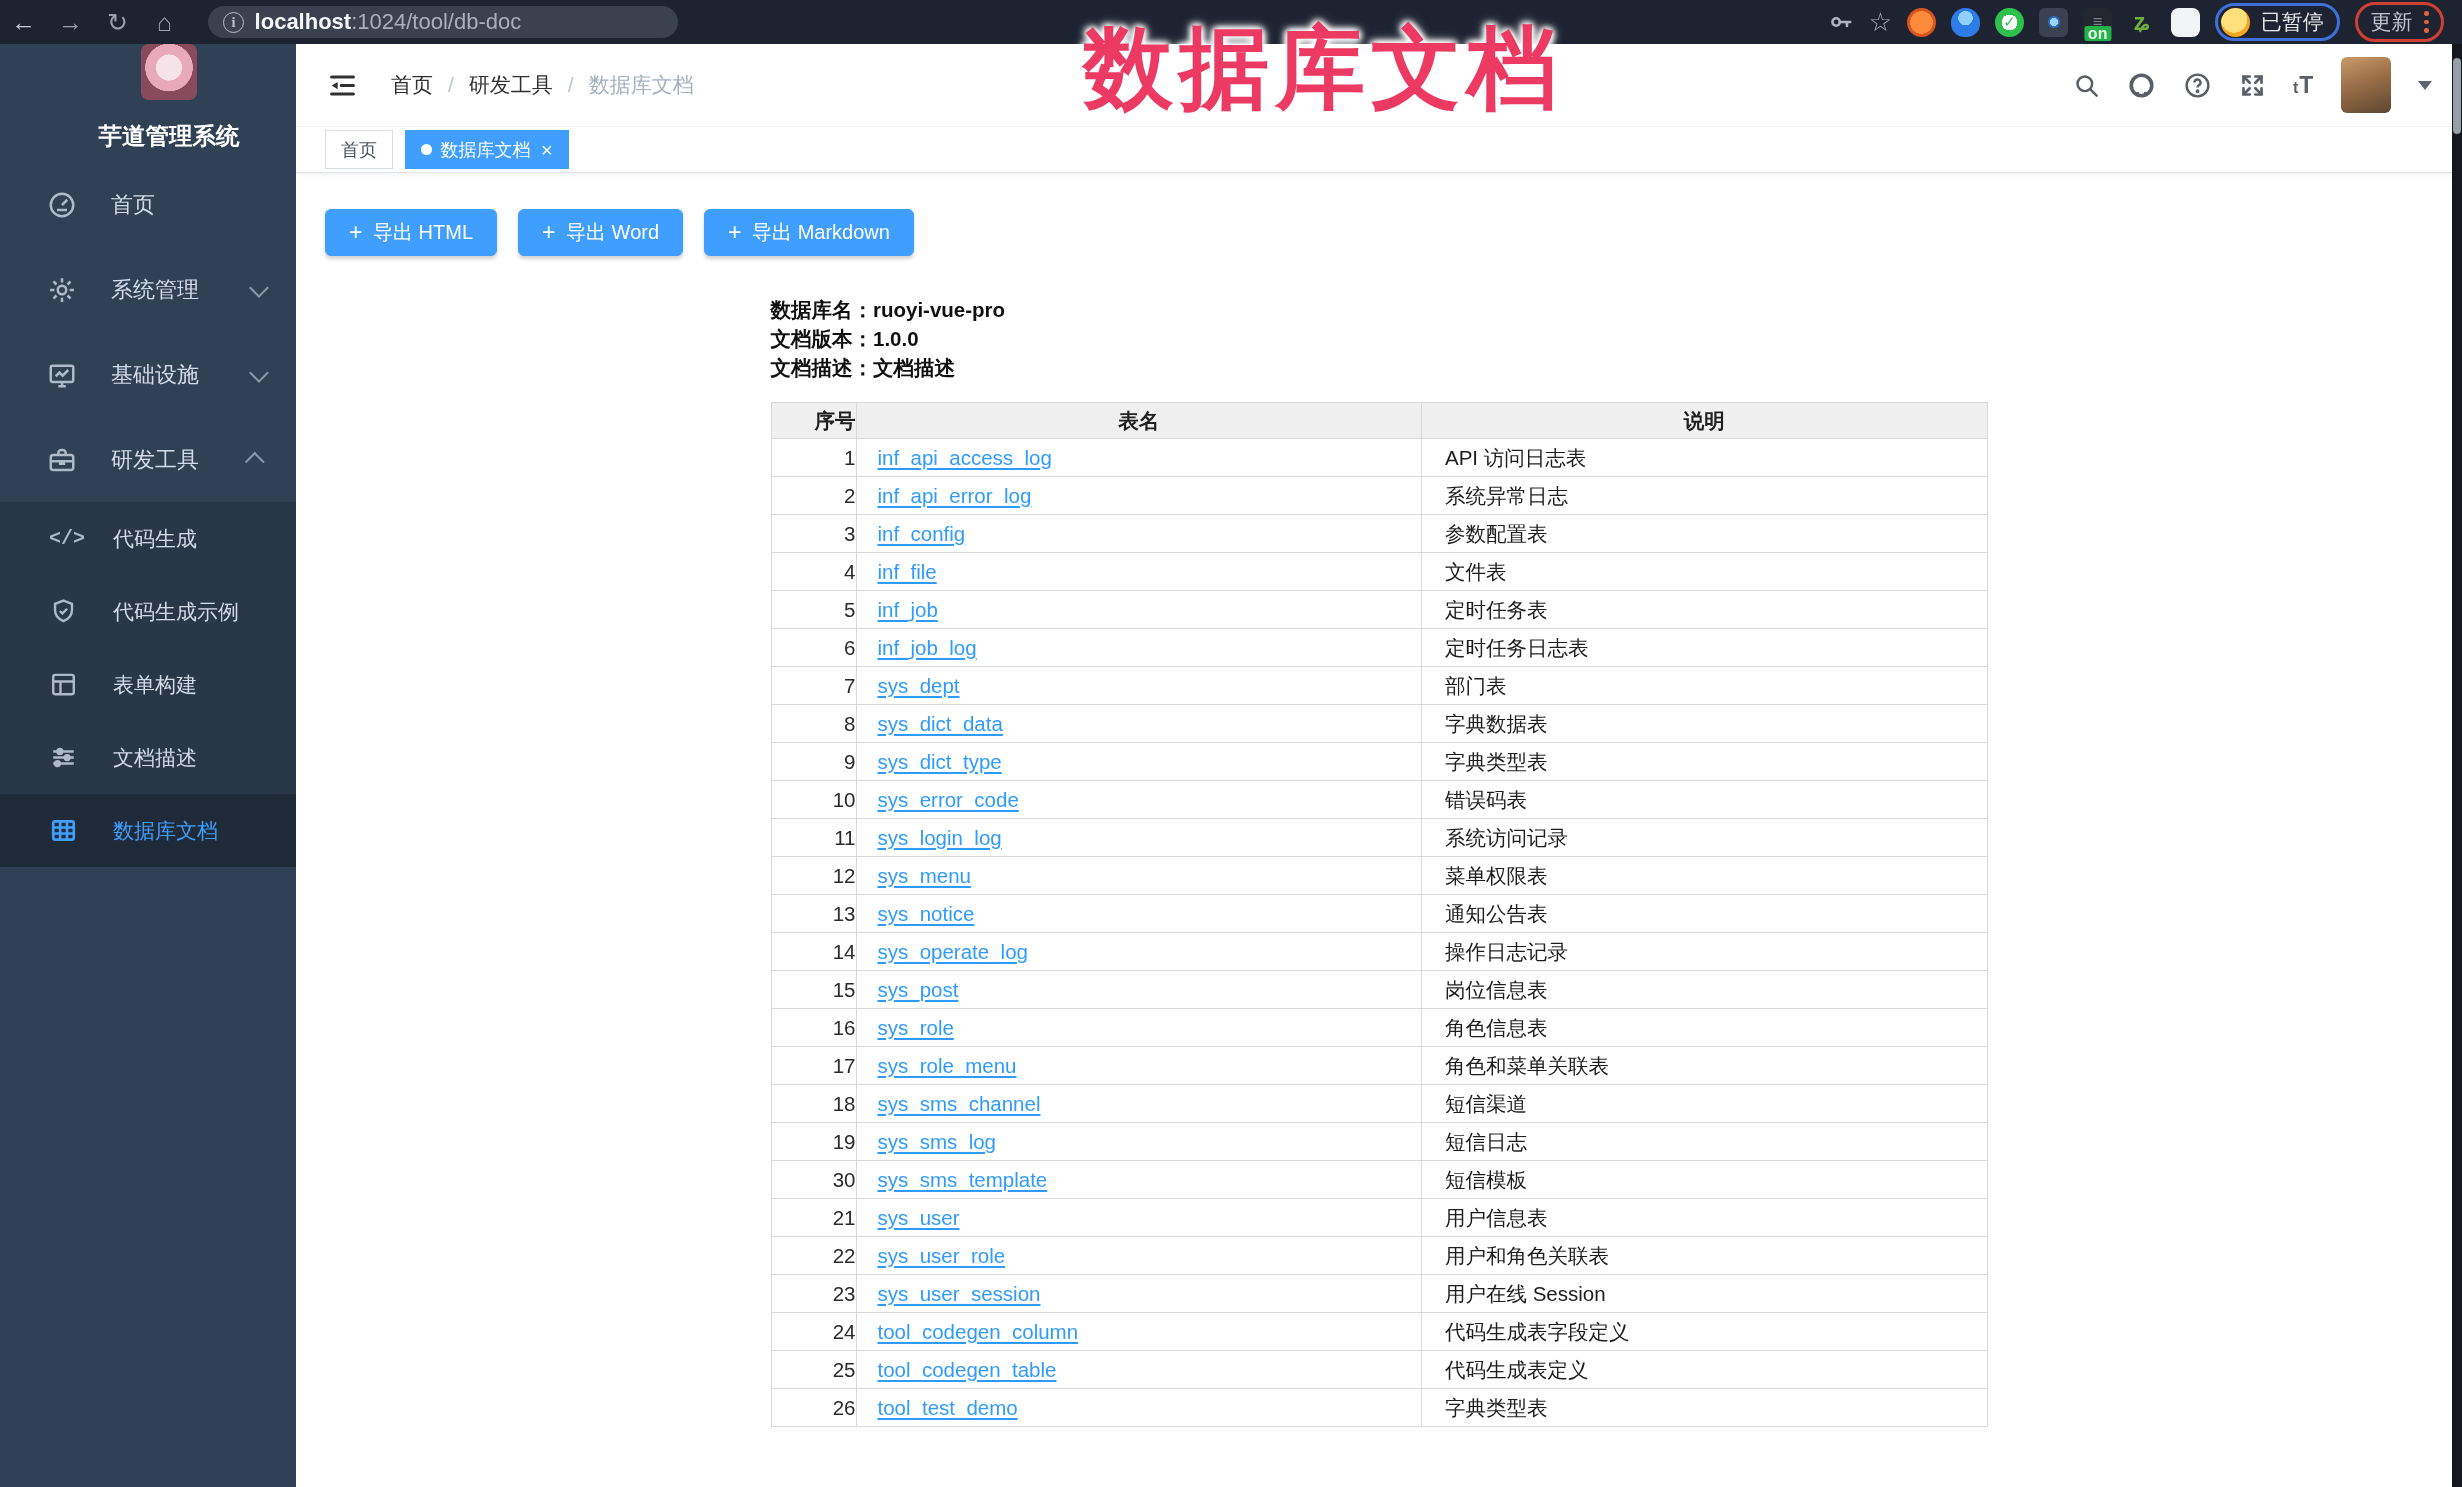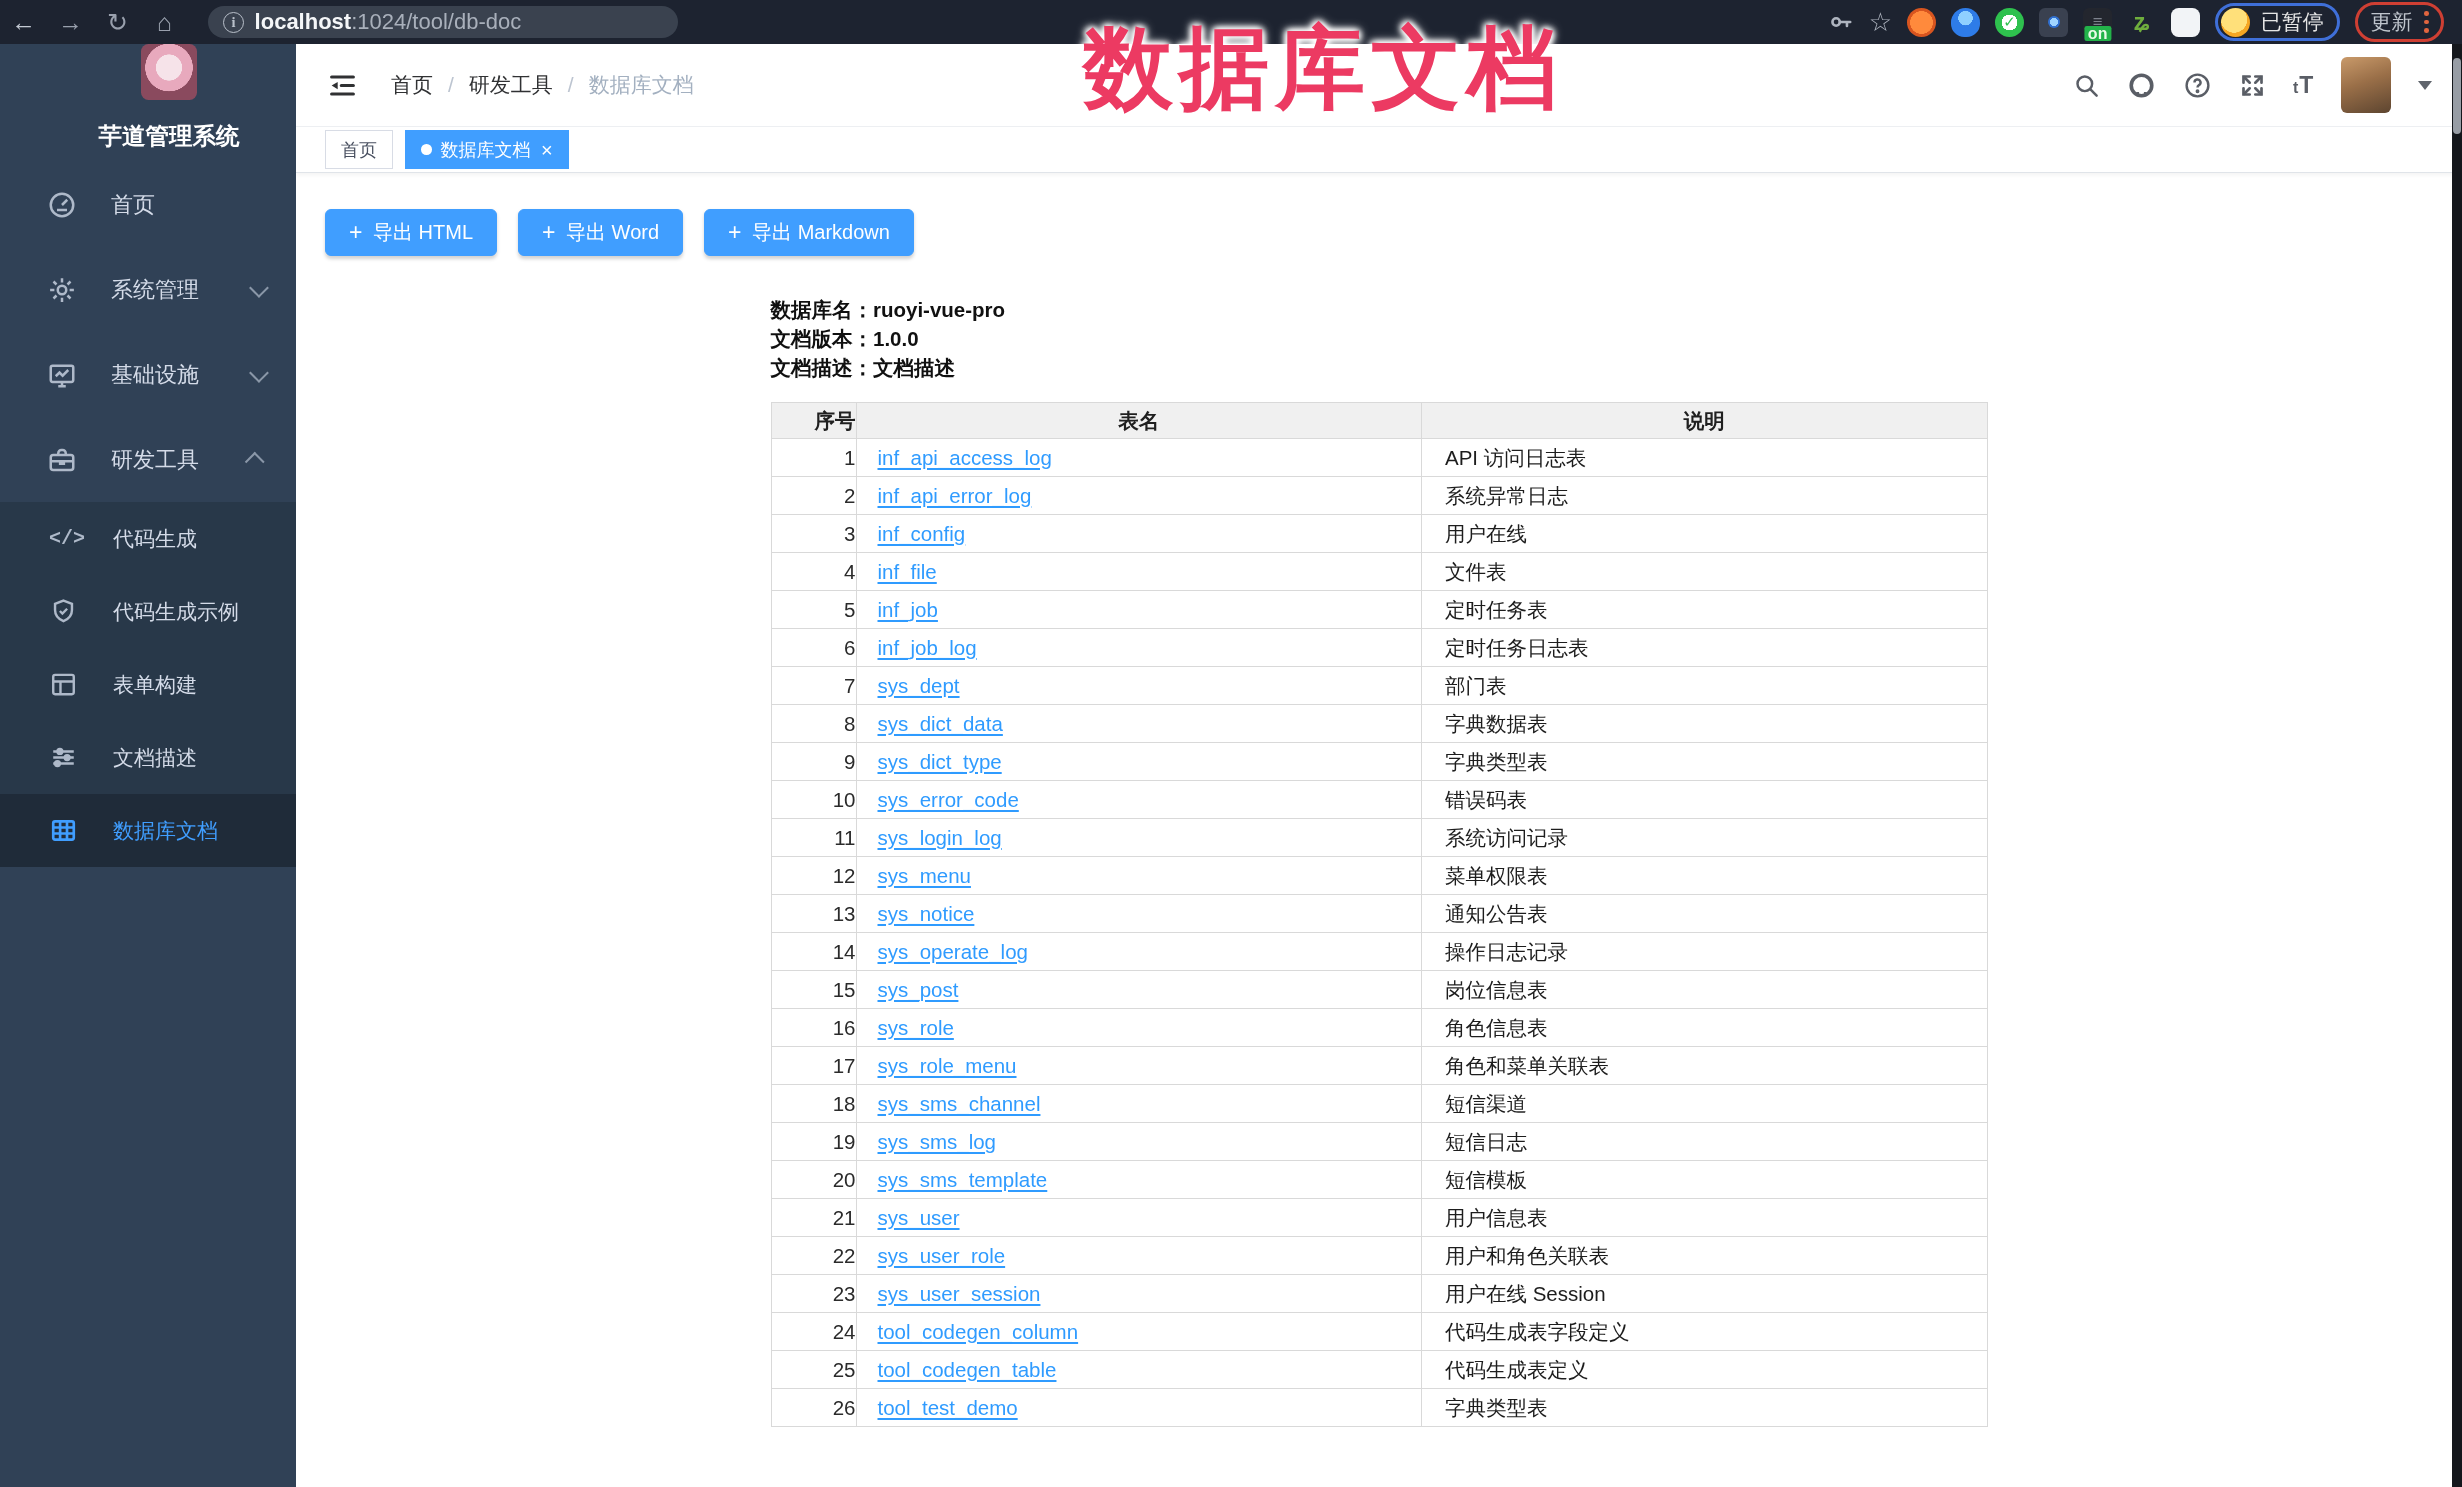--- a/index.html
+++ b/index.html
@@ -360,21 +360,21 @@
 
           <tr>
             <td class="col-no">2</td>
             <td class="col-name"><a>inf_api_error_log</a></td>
             <td class="col-desc">系统异常日志</td>
           </tr>
 
           <tr>
             <td class="col-no">3</td>
             <td class="col-name"><a>inf_config</a></td>
-            <td class="col-desc">用户在线</td>
+            <td class="col-desc">参数配置表</td>
           </tr>
 
           <tr>
             <td class="col-no">4</td>
             <td class="col-name"><a>inf_file</a></td>
             <td class="col-desc">文件表</td>
           </tr>
 
           <tr>
             <td class="col-no">5</td>
@@ -460,21 +460,21 @@
             <td class="col-desc">短信渠道</td>
           </tr>
 
           <tr>
             <td class="col-no">19</td>
             <td class="col-name"><a>sys_sms_log</a></td>
             <td class="col-desc">短信日志</td>
           </tr>
 
           <tr>
-            <td class="col-no">20</td>
+            <td class="col-no">30</td>
             <td class="col-name"><a>sys_sms_template</a></td>
             <td class="col-desc">短信模板</td>
           </tr>
 
           <tr>
             <td class="col-no">21</td>
             <td class="col-name"><a>sys_user</a></td>
             <td class="col-desc">用户信息表</td>
           </tr>
 

